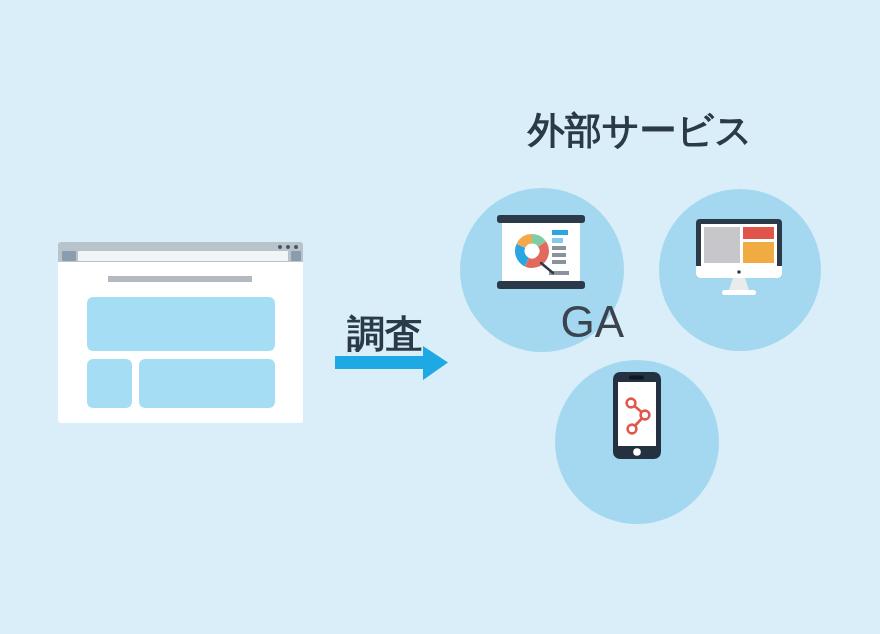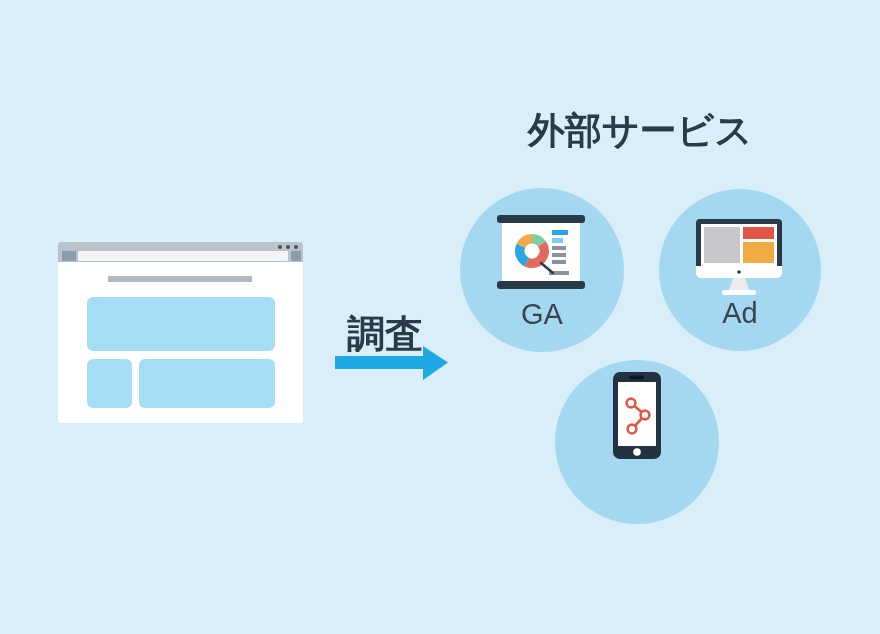--- a/index.html
+++ b/index.html
@@ -50,22 +50,22 @@
     background:var(--circle-fill,#a4d8f0);
   }
   .service-ga{left:460px;top:188px;width:164px;height:164px;}
   .service-ad{left:659px;top:189px;width:162px;height:162px;}
   .service-sns{left:555px;top:360px;width:164px;height:164px;}
   .service .icon{position:absolute;}
   .service-ga .icon{left:36px;top:27px;}
   .service-ad .icon{left:37px;top:30px;}
   .service-sns .icon{left:58px;top:12px;}
   .service-label{
-    position:absolute;left:0;width:100%;text-align:center;
-    font-size:29px;line-height:1;color:var(--label-text,#3a434e);
+    position:absolute;left:0;width:100%;text-align:right;
+    font-size:44px;line-height:1;color:var(--label-text,#3a434e);
   }
   .service-ga .service-label{top:112px;}
   .service-ad .service-label{top:110px;}
   .service-sns .service-label{top:110px;}
 </style>
 </head>
 <body>
 
 <div class="stage">
 
@@ -121,21 +121,20 @@
       <rect x="5" y="5" width="76" height="42" fill="#ffffff"></rect>
       <rect x="8" y="8" width="36" height="36" fill="#c7c7cb"></rect>
       <rect x="47" y="8" width="31" height="12" fill="#e15449"></rect>
       <rect x="47" y="23" width="31" height="21" fill="#f0ac42"></rect>
       <rect x="0" y="47" width="86" height="12" rx="4" fill="#ffffff"></rect>
       <rect x="0" y="47" width="86" height="6" fill="#ffffff"></rect>
       <circle cx="43" cy="53" r="1.8" fill="#2b3a49"></circle>
       <polygon points="37,59 49,59 53,71 33,71" fill="#e9ebed"></polygon>
       <rect x="26" y="71" width="34" height="5" rx="2.5" fill="#ffffff"></rect>
     </svg>
-    <div class="service-label">Ad</div>
   </div>
 
   <div class="service service-sns">
     <svg class="icon" width="48" height="87" viewBox="0 0 48 87" aria-hidden="true">
       <rect x="0" y="0" width="48" height="87" rx="7" fill="#243140"></rect>
       <rect x="16" y="3.5" width="15" height="4" rx="2" fill="#0e1720"></rect>
       <rect x="5" y="10" width="38" height="64" fill="#ffffff"></rect>
       <g stroke="#e0584c" stroke-width="2.6" fill="none">
         <line x1="18" y1="31" x2="32" y2="43"></line>
         <line x1="19" y1="57" x2="32" y2="43"></line>

